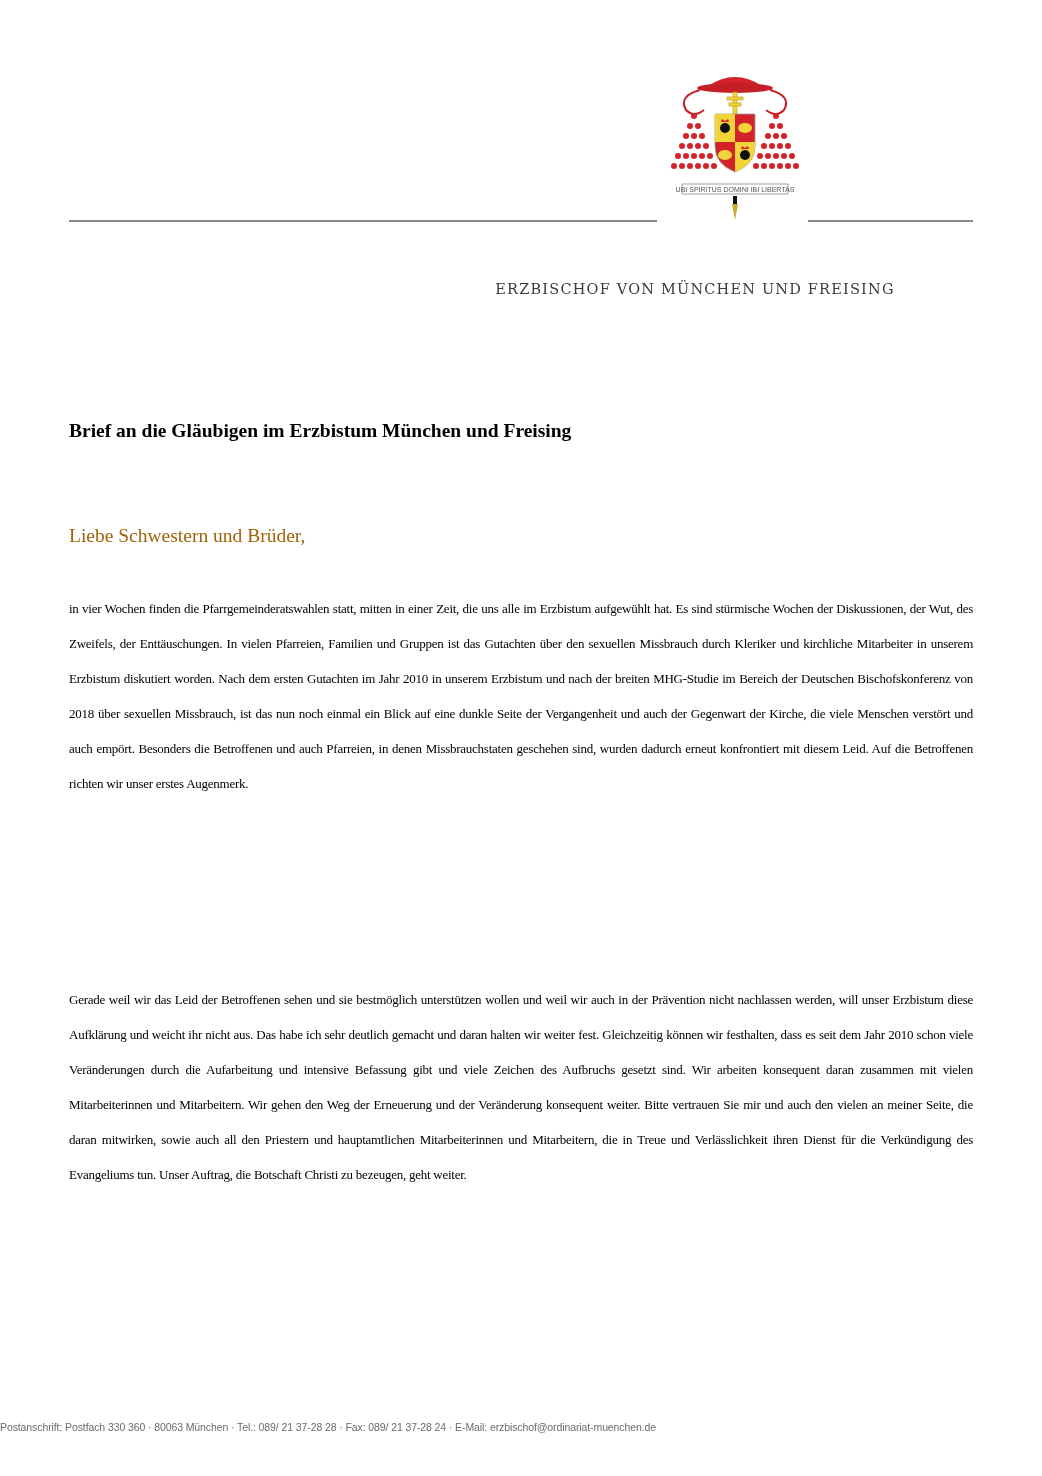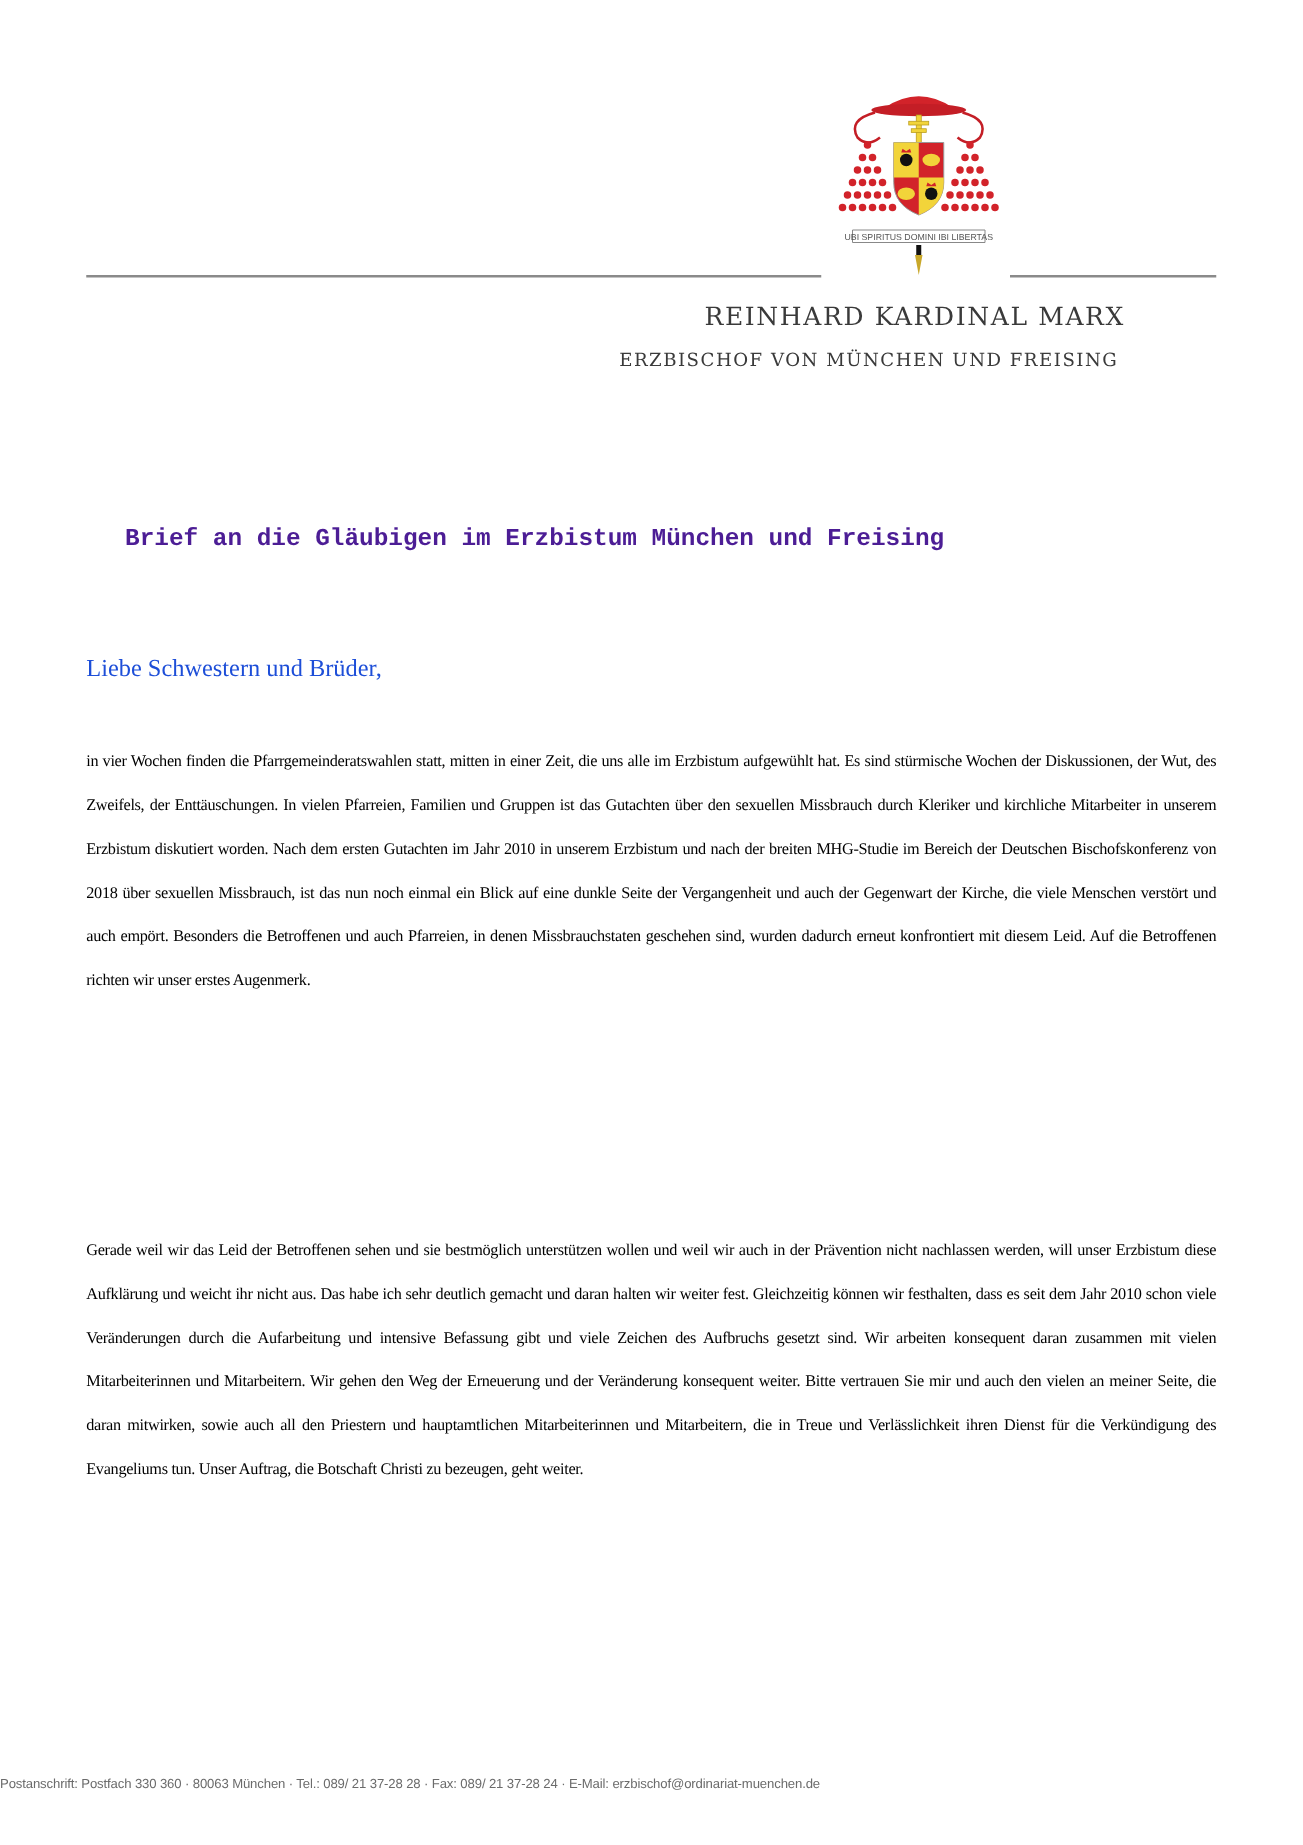--- a/index.html
+++ b/index.html
@@ -20,25 +20,25 @@
   }
   .sender-title {
     position: absolute; left: 460px; width: 470px; top: 281px;
     text-align: center;
     font-family: "DejaVu Serif", serif; font-size: 14.5px; letter-spacing: 1.2px;
     color: #3a3a3a;
   }
 
   .doc-title {
     position: absolute; left: 69px; top: 420px;
-    font-family: Liberation Mono, monospace; font-weight: bold; font-size: 19.5px; color: #4c1d95; margin-left: 31px;
+    font-family: Liberation Serif, serif; font-weight: bold; font-size: 19.5px; color: #000000;
   }
   .salutation {
     position: absolute; left: 69px; top: 525px;
-    font-family: "Liberation Serif", serif; font-size: 19.5px; color: #1d4ed8;
+    font-family: "Liberation Serif", serif; font-size: 19.5px; color: #a16207;
   }
   .body-para {
     position: absolute; left: 69px; width: 904px;
     font-family: Liberation Serif, serif; font-size: 13px; line-height: 35px;
     color: #000; text-align: justify; margin: 0;
     letter-spacing: -0.25px;
   }
   .para-1 { top: 591px; }
   .para-2 { top: 982px; }
 
@@ -131,21 +131,20 @@
     <path d="M14 118 L120 118 L120 128 L14 128 Z" fill="#fff" stroke="#888" stroke-width="0.8"></path>
     <text x="67" y="126" text-anchor="middle" font-family="Liberation Sans, sans-serif" font-size="7" fill="#555">UBI SPIRITUS DOMINI IBI LIBERTAS</text>
 
     <rect x="65" y="130" width="4" height="8" fill="#111"></rect>
     <path d="M64 138 L70 138 L67 154 Z" fill="#c9a82a"></path>
   </svg>
 
   <div class="rule left"></div>
   <div class="rule right"></div>
 
-  <div class="sender-name">REINHARD KARDINAL MARX</div>
   <div class="sender-title">ERZBISCHOF VON MÜNCHEN UND FREISING</div>
 
   <div class="doc-title">Brief an die Gläubigen im Erzbistum München und Freising</div>
   <div class="salutation">Liebe Schwestern und Brüder,</div>
 
   <p class="body-para para-1">in vier Wochen finden die Pfarrgemeinderatswahlen statt, mitten in einer Zeit, die uns alle im Erzbistum aufgewühlt hat. Es sind stürmische Wochen der Diskussionen, der Wut, des Zweifels, der Enttäuschungen. In vielen Pfarreien, Familien und Gruppen ist das Gutachten über den sexuellen Missbrauch durch Kleriker und kirchliche Mitarbeiter in unserem Erzbistum diskutiert worden. Nach dem ersten Gutachten im Jahr 2010 in unserem Erzbistum und nach der breiten MHG-Studie im Bereich der Deutschen Bischofskonferenz von 2018 über sexuellen Missbrauch, ist das nun noch einmal ein Blick auf eine dunkle Seite der Vergangenheit und auch der Gegenwart der Kirche, die viele Menschen verstört und auch empört. Besonders die Betroffenen und auch Pfarreien, in denen Missbrauchstaten geschehen sind, wurden dadurch erneut konfrontiert mit diesem Leid. Auf die Betroffenen richten wir unser erstes Augenmerk.</p>
   <p class="body-para para-2">Gerade weil wir das Leid der Betroffenen sehen und sie bestmöglich unterstützen wollen und weil wir auch in der Prävention nicht nachlassen werden, will unser Erzbistum diese Aufklärung und weicht ihr nicht aus. Das habe ich sehr deutlich gemacht und daran halten wir weiter fest. Gleichzeitig können wir festhalten, dass es seit dem Jahr 2010 schon viele Veränderungen durch die Aufarbeitung und intensive Befassung gibt und viele Zeichen des Aufbruchs gesetzt sind. Wir arbeiten konsequent daran zusammen mit vielen Mitarbeiterinnen und Mitarbeitern. Wir gehen den Weg der Erneuerung und der Veränderung konsequent weiter. Bitte vertrauen Sie mir und auch den vielen an meiner Seite, die daran mitwirken, sowie auch all den Priestern und hauptamtlichen Mitarbeiterinnen und Mitarbeitern, die in Treue und Verlässlichkeit ihren Dienst für die Verkündigung des Evangeliums tun. Unser Auftrag, die Botschaft Christi zu bezeugen, geht weiter.</p>
 
   <div class="footer">Postanschrift: Postfach 330 360 · 80063 München · Tel.: 089/ 21 37-28 28 · Fax: 089/ 21 37-28 24 · E-Mail: erzbischof@ordinariat-muenchen.de</div>
 </div>

